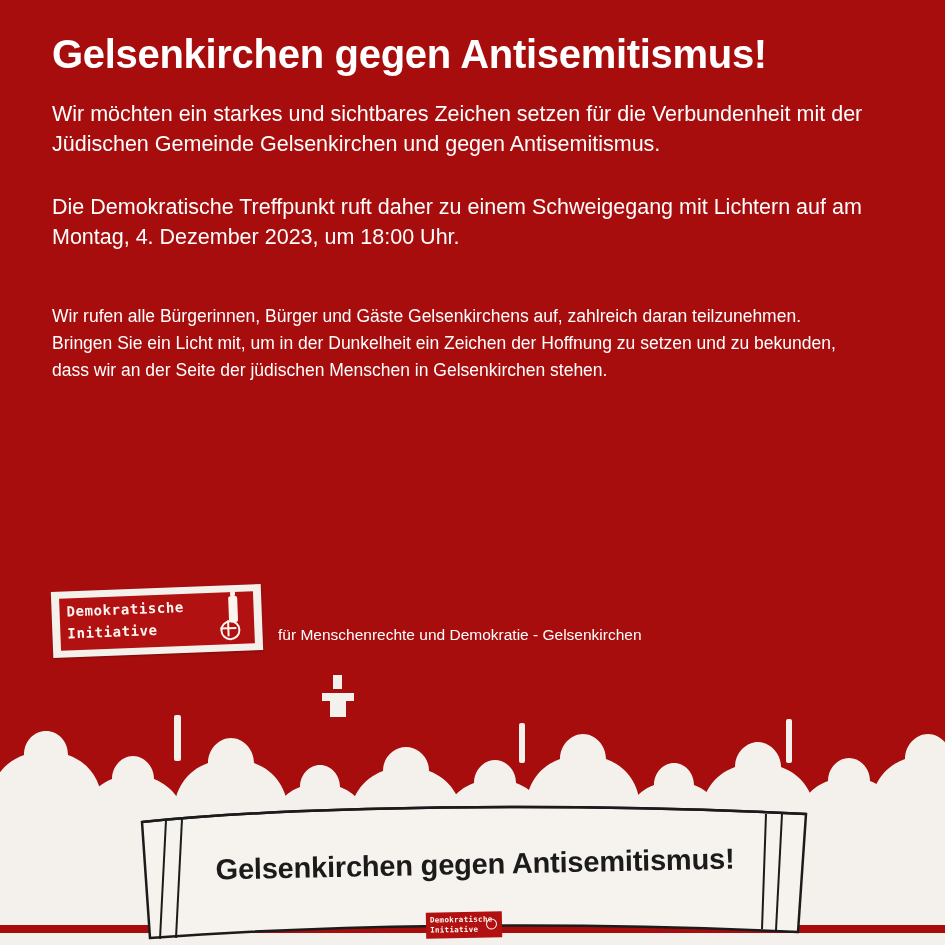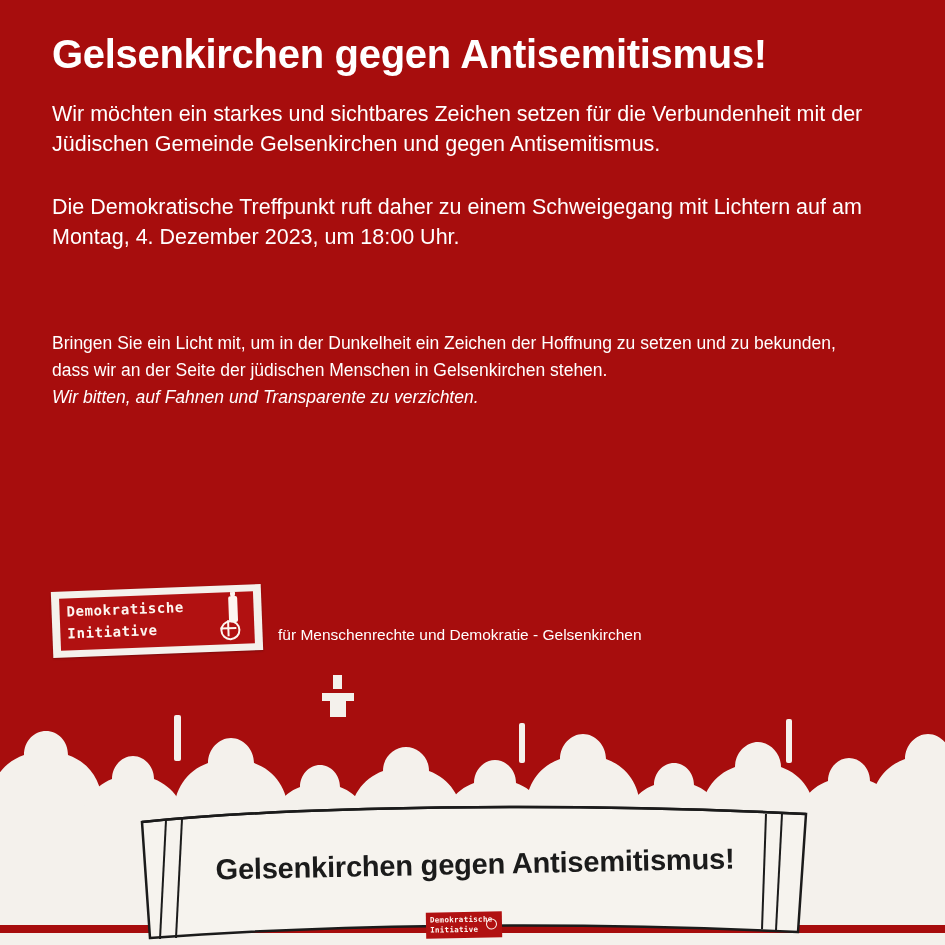--- a/index.html
+++ b/index.html
@@ -217,24 +217,23 @@
     <div class="gap-a"></div>
 
     <p class="para"><span>Die Demokratische Treffpunkt ruft daher zu einem Schweigegang mit Lichtern auf am </span><b>Montag, 4. Dezember 2023, um 18:00 Uhr.</b></p>
 
     <div class="gap-a"></div>
 
 
     <div class="gap-b"></div>
 
     <p class="small">
-      <br>
+      <span>Wir rufen alle Bürgerinnen, Bürger und Gäste Gelsenkirchens auf, zahlreich daran teilzunehmen.</span><br>
       <span>Bringen Sie ein Licht mit, um in der Dunkelheit ein Zeichen der Hoffnung zu setzen und zu bekunden,</span><br>
       <span>dass wir an der Seite der jüdischen Menschen in Gelsenkirchen stehen.</span><br>
-      <span class="ital">Wir bitten, auf Fahnen und Transparente zu verzichten.</span>
     </p>
   </div>
 
   <div class="org-row">
     <div class="stamp">
       <div class="inner">
         <div class="line1">Demokratische</div>
         <div class="line2">Initiative</div>
         <div class="candle"></div>
         <div class="globe"></div>

